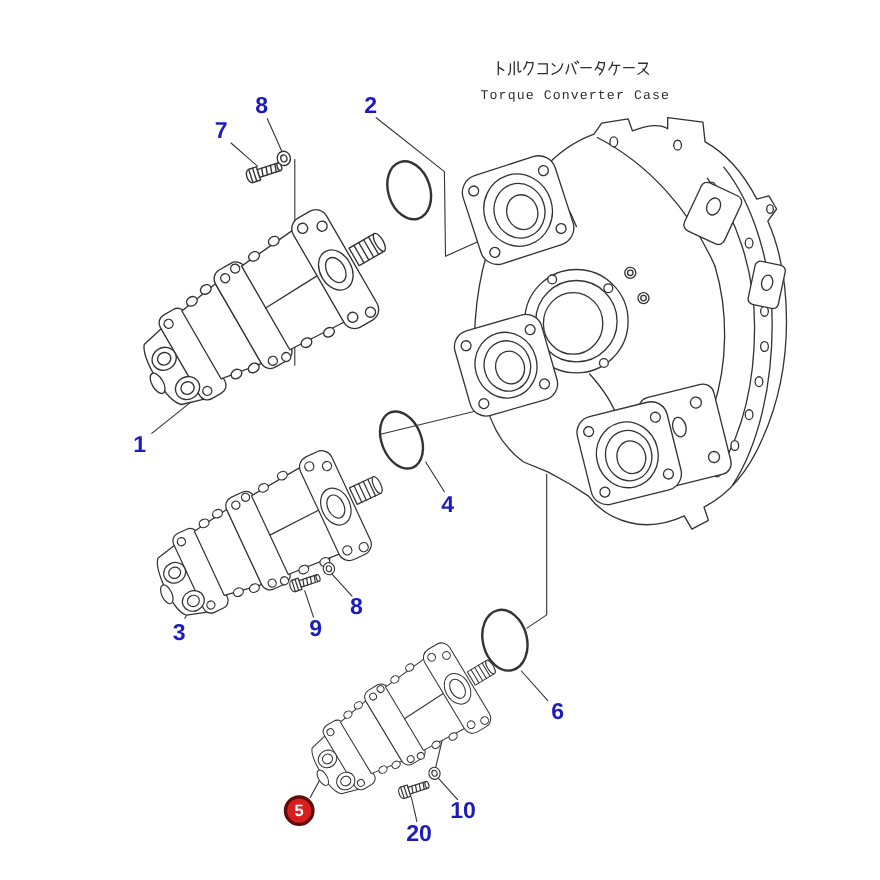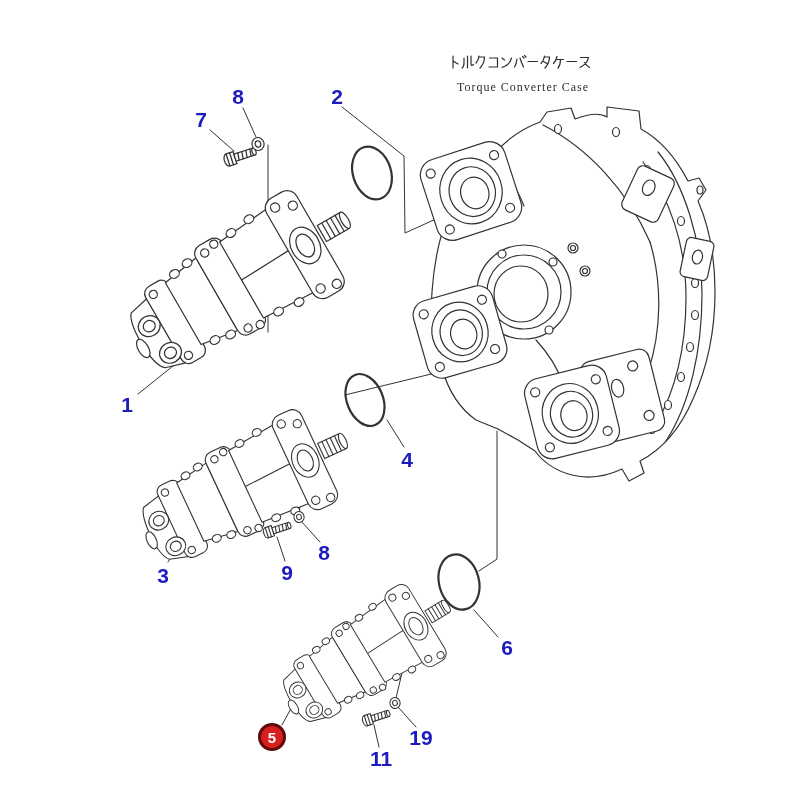--- a/index.html
+++ b/index.html
@@ -1,21 +1,21 @@
 <!DOCTYPE html>
 <html style="--label-blue: #1b1bbe; --badge-red: #d81e1e; --wm-blue: #5f83c4; --wm-orange: #eda94f;"><head>
 <meta charset="utf-8">
 <style>
   html,body{margin:0;padding:0;background:#fff;}
   #stage{position:relative;width:800px;height:800px;background:#fff;overflow:hidden;
          font-family:"Liberation Sans",sans-serif;}
   #lineart{position:absolute;left:0;top:0;}
   .title-jp{position:absolute;left:448px;top:55px;}
   .title-en{position:absolute;left:430px;top:80px;width:186px;text-align:center;
-            font-family:Liberation Serif, serif;font-size:12px;letter-spacing:1px;
+            font-family:Liberation Mono, monospace;font-size:12px;letter-spacing:1px;
             color:#2e2e2e;white-space:nowrap;}
   .sr{position:absolute;width:1px;height:1px;overflow:hidden;clip:rect(0 0 0 0);}
   .callout{position:absolute;transform:translate(-50%,-50%);
            font-weight:bold;font-size:21px;color:var(--label-blue,#1b1bbe);
            font-family:"Liberation Sans",sans-serif;line-height:1;}
   .badge{position:absolute;transform:translate(-50%,-50%);width:22px;height:22px;
          background:var(--badge-red,#d81e1e);border:3px solid #5d0b0b;border-radius:50%;
          color:#fff;font-weight:bold;font-size:15px;display:flex;align-items:center;
          justify-content:center;font-family:"Liberation Sans",sans-serif;}
   .watermark{position:absolute;left:291px;top:372px;font-style:italic;font-weight:bold;
@@ -243,15 +243,15 @@
   <span class="callout" style="left:127px;top:404px">1</span>
   <span class="callout" style="left:337px;top:96px">2</span>
   <span class="callout" style="left:163px;top:575px">3</span>
   <span class="callout" style="left:407px;top:459px">4</span>
   <span class="badge" style="left:272px;top:737px">5</span>
   <span class="callout" style="left:507px;top:647px">6</span>
   <span class="callout" style="left:201px;top:119px">7</span>
   <span class="callout" style="left:238px;top:96px">8</span>
   <span class="callout" style="left:287px;top:572px">9</span>
   <span class="callout" style="left:324px;top:552px">8</span>
-  <span class="callout" style="left:381px;top:758px">11</span>
-  <span class="callout" style="left:421px;top:737px">19</span>
+  <span class="callout" style="left:381px;top:758px">20</span>
+  <span class="callout" style="left:421px;top:737px">10</span>
 </div>
 
 </body></html>

